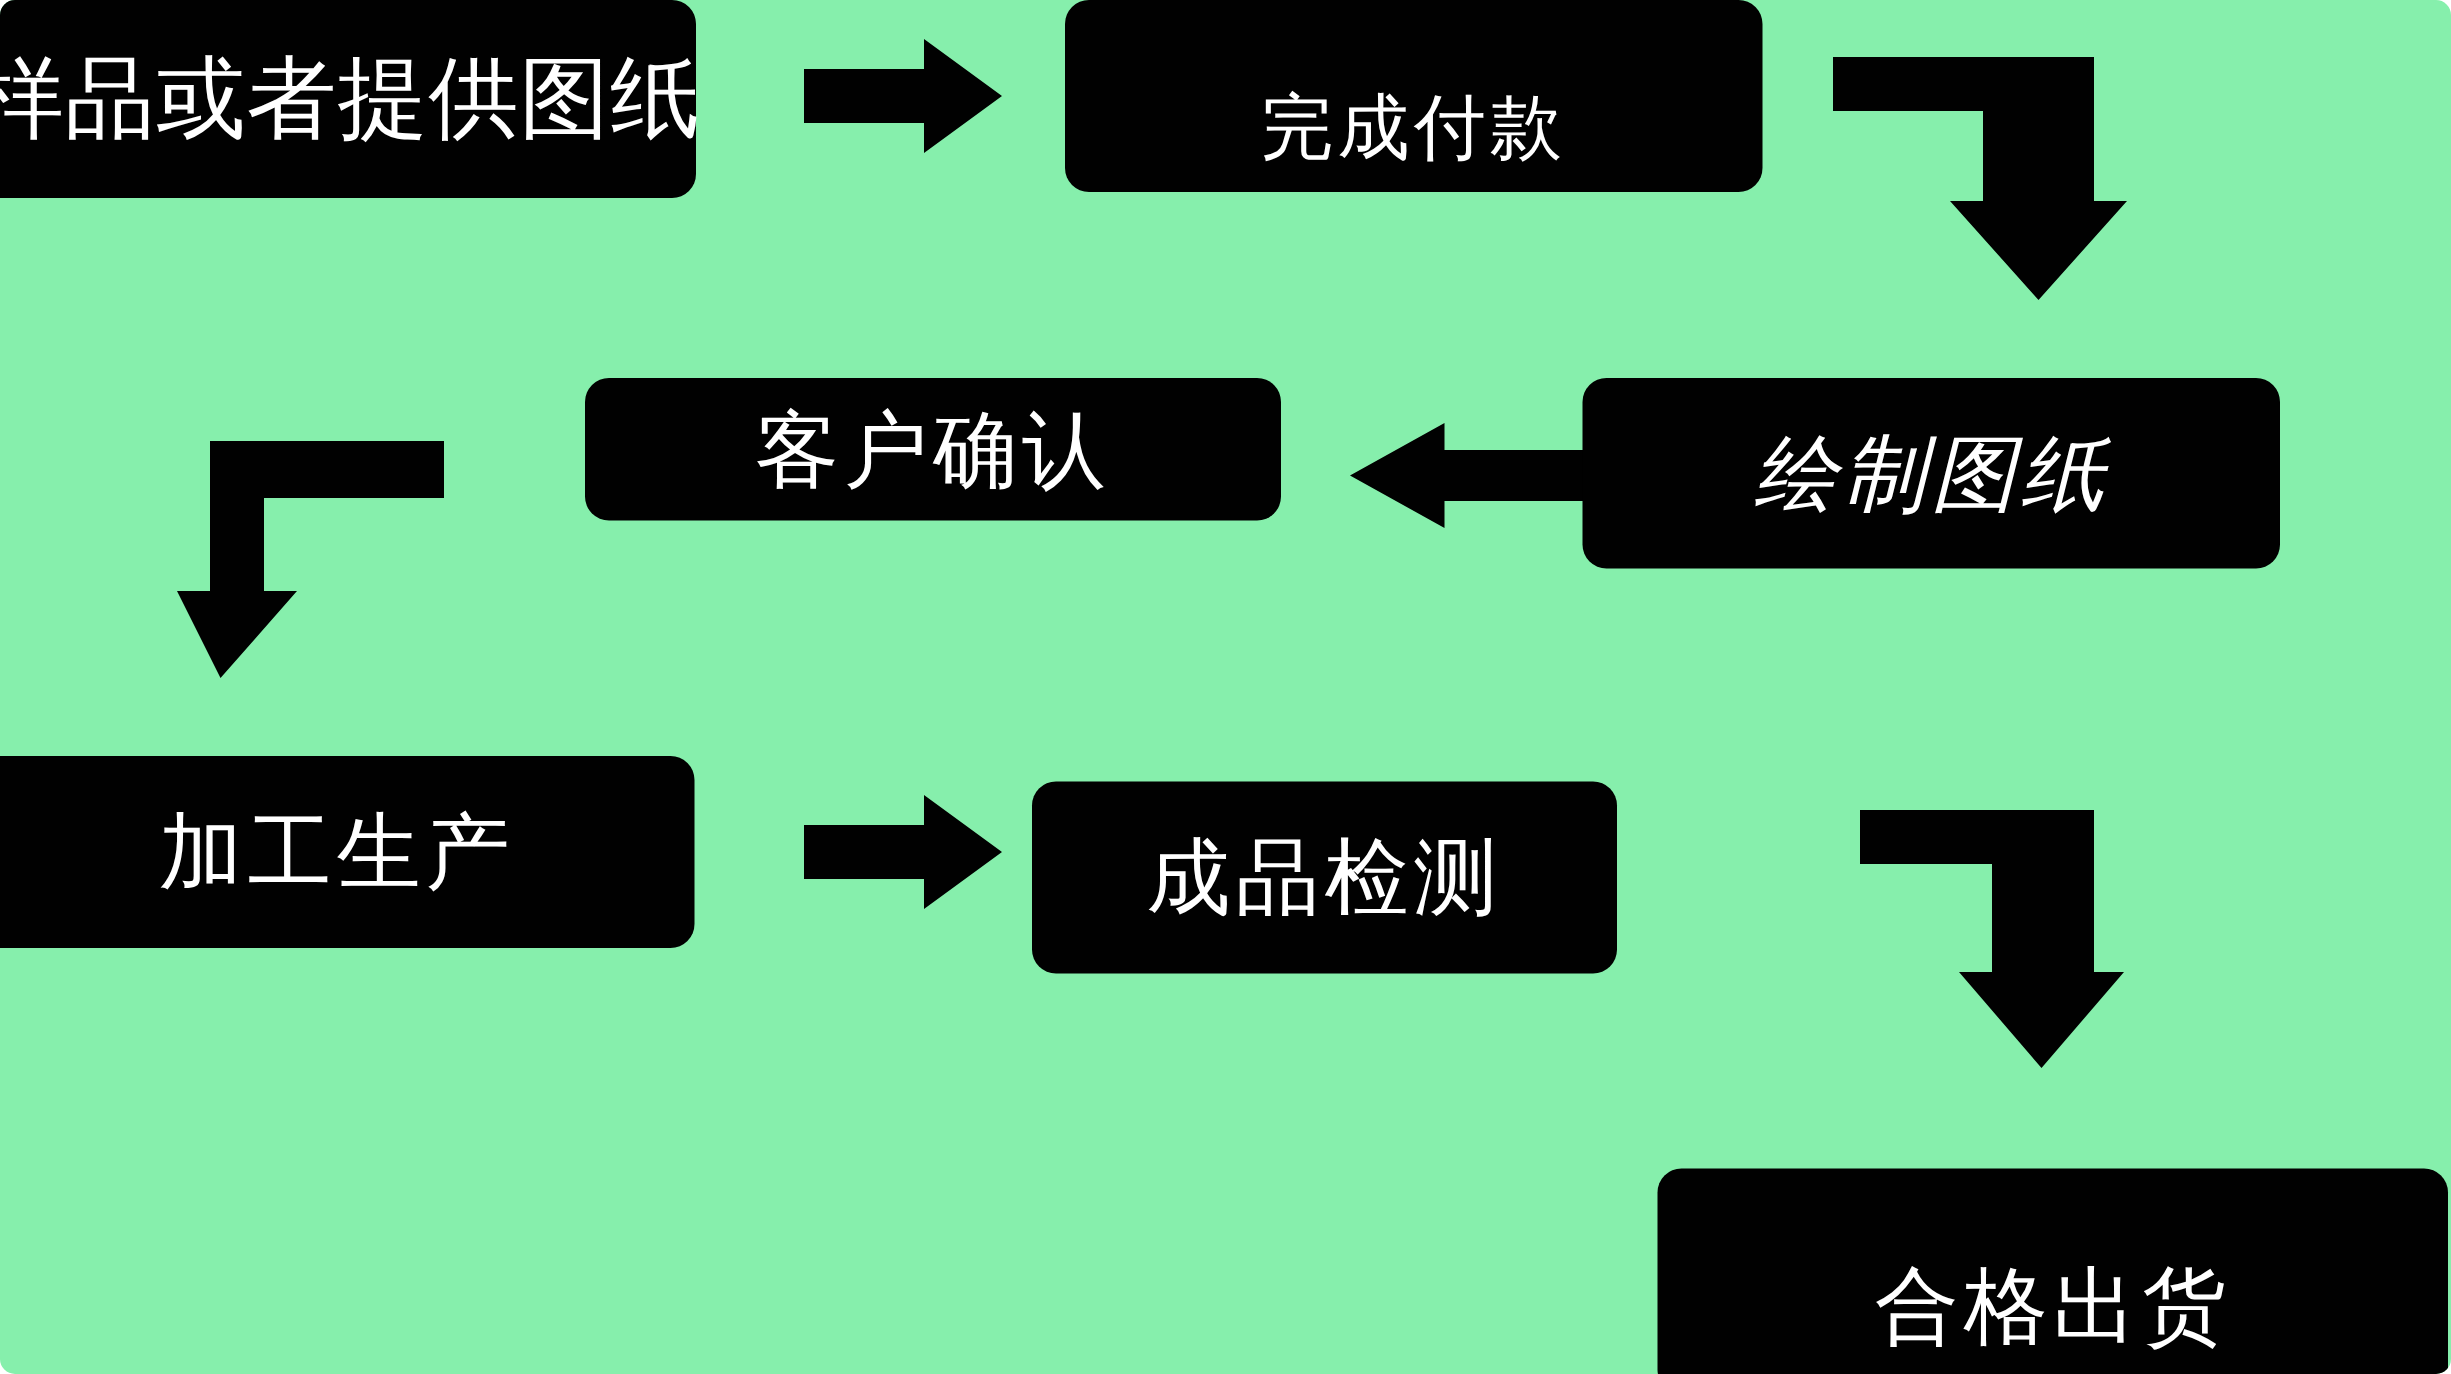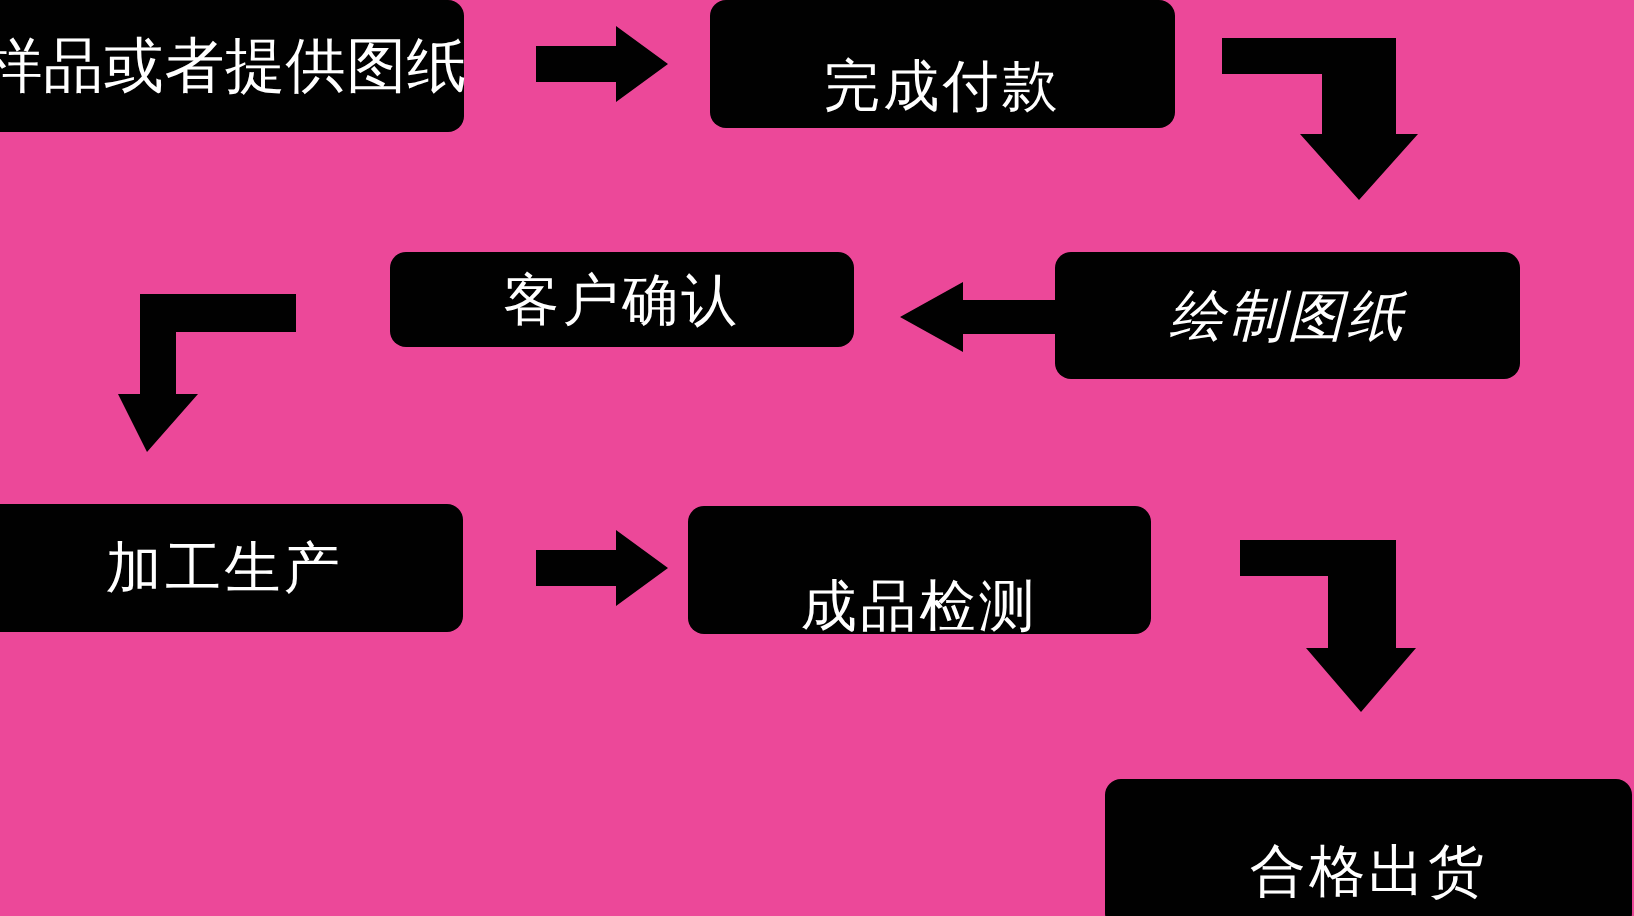--- a/index.html
+++ b/index.html
@@ -4,23 +4,24 @@
 <style>
   html, body {
     margin: 0;
     padding: 0;
     background: #ffffff;
   }
   #canvas {
     position: relative;
     width: 1634px;
     height: 916px;
-    background: #ec4899;
+    background: #86efac;
     overflow: hidden;
     font-family: "Liberation Sans", "DejaVu Sans", sans-serif;
+    border-radius: 10px;
   }
   .node {
     position: absolute;
     background: #010101;
     border-radius: 16px;
     display: flex;
     align-items: center;
     justify-content: center;
     box-sizing: border-box;
   }
@@ -35,32 +36,32 @@
   .arrow {
     position: absolute;
   }
   .arrow svg { display: block; }
 
   
   #node-sample      { left: -14px;   top: 0px;    width: 478px; height: 132px; border-radius: 0 16px 16px 0; }
   #node-sample .node-label { font-size: 60px; letter-spacing: 0.01em; }
 
   #node-payment     { left: 710px;  top: 0px;    width: 465px; height: 128px; }
-  #node-payment .node-label { font-size: 56px; margin-top: 44px; }
+  #node-payment .node-label { font-size: 48px; margin-top: 44px; }
 
   #node-draw        { left: 1055px; top: 252px;  width: 465px; height: 127px; font-style: italic; }
   #node-draw .node-label { font-size: 56px; }
 
   #node-confirm     { left: 390px;  top: 252px;  width: 464px; height: 95px; }
   #node-confirm .node-label { font-size: 56px; }
 
   #node-production  { left: -14px;  top: 504px;  width: 477px; height: 128px; border-radius: 0 16px 16px 0; }
   #node-production .node-label { font-size: 56px; }
 
-  #node-inspection  { left: 688px;  top: 506px;  width: 463px; height: 128px; align-items: flex-end; }
+  #node-inspection  { left: 688px;  top: 521px;  width: 390px; height: 128px; }
   #node-inspection .node-label { font-size: 56px; }
 
   #node-shipment    { left: 1105px; top: 779px;  width: 527px; height: 150px; }
   #node-shipment .node-label { font-size: 56px; margin-top: 33px; }
 
   
   #arrow-sample-to-payment     { left: 536px;  top: 26px;  width: 132px; height: 76px; }
   #arrow-payment-to-draw       { left: 1222px; top: 38px;  width: 196px; height: 162px; }
   #arrow-draw-to-confirm       { left: 900px;  top: 282px; width: 158px; height: 70px; }
   #arrow-confirm-to-production { left: 118px;  top: 294px; width: 178px; height: 158px; }

